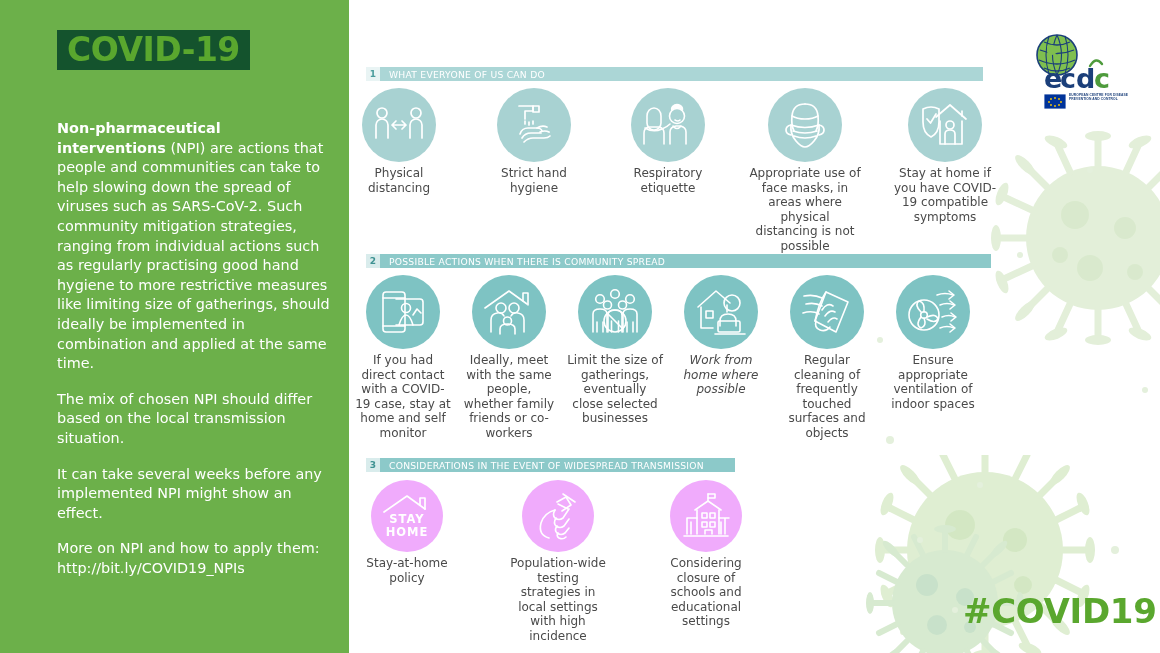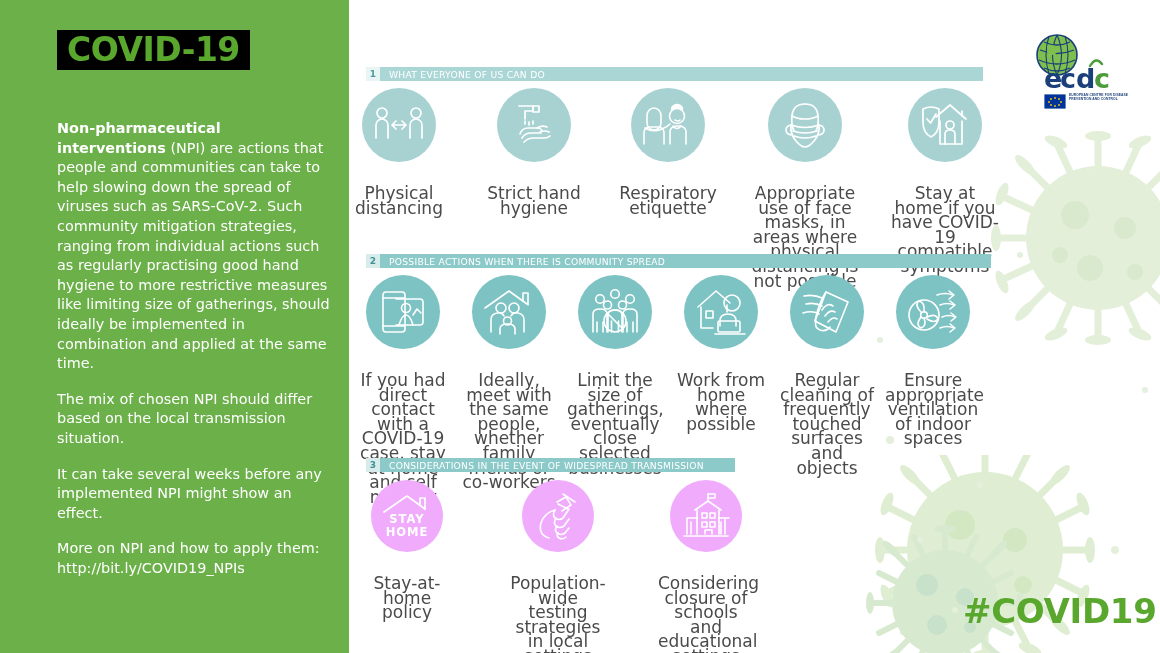--- a/index.html
+++ b/index.html
@@ -12,21 +12,21 @@
   #page{position:relative;width:1160px;height:653px;overflow:hidden;background:#fff;}
 
   
   .left-panel{
     position:absolute;left:0;top:0;width:349px;height:653px;
     background:#6cb04a;
     box-sizing:border-box;
   }
   .title-box{
     position:absolute;left:57px;top:30px;
-    background:#000000;
+    background:#14532d;
     padding:3px 10px 4px 10px;
   }
   .title-text{
     color:#5aa72e;
     font-family:"DejaVu Sans", sans-serif;
     font-weight:bold;
     font-size:33px;
     letter-spacing:-0.5px;
     line-height:1;
     display:block;
@@ -85,24 +85,24 @@
     display:flex;flex-direction:column;align-items:center;
   }
   .icon-disc{
     border-radius:50%;
     display:flex;align-items:center;justify-content:center;
   }
   .disc-1{width:74px;height:74px;background:#a8d2d2;}
   .disc-2{width:74px;height:74px;background:#7ec3c3;}
   .disc-3{width:72px;height:72px;background:#f0abfc;}
   .icon-label{
-    margin-top:24px;text-align:center;
+    margin-top:4px;text-align:center;
     color:#4a4a4a;
     font-family:"DejaVu Sans", sans-serif;
-    font-size:17px;line-height:14.6px;
+    font-size:12px;line-height:14.6px;
     width:112px;
   }
   .icon-label.narrow{width:96px;}
 
   
   .hashtag{
     position:absolute;left:963px;top:591px;
     color:#5aa72e;
     font-family:"DejaVu Sans", sans-serif;
     font-weight:bold;font-size:34px;letter-spacing:-0.3px;
@@ -444,21 +444,21 @@
         <path d="M34 44 V26 q0 -5 7 -5 q7 0 7 5 v18"></path>
         <path d="M19 44 V27 q0 -5 7 -5 q7 0 7 5 v17"></path>
         <path d="M8 34 v10 M14 34 v10 M38 34 v10 M44 34 v10 M22.5 33 v11 M29.5 33 v11"></path>
         <circle cx="26" cy="33" r="11"></circle>
         <path d="M19 26 L33 40"></path>
       </svg>
     </div>
     <div class="icon-label narrow">Limit the size of gatherings, eventually close selected businesses</div>
   </div>
 
-  <div class="icon-cell" style="left:667px;top:275px;width:108px;">
+  <div class="icon-cell" style="left:667px;top:275px;width:108px;font-style:italic;">
     <div class="icon-disc disc-2">
       <svg width="50" height="48" viewBox="0 0 50 48" fill="none" stroke="#ffffff" stroke-width="1.6" stroke-linecap="round" stroke-linejoin="round">
         <path d="M2 19 L20 3 L34 15"></path>
         <path d="M5 19 V40 h12"></path>
         <path d="M31 17 V24"></path>
         <rect x="10" y="23" width="7" height="7"></rect>
         <circle cx="36" cy="15" r="8"></circle>
         <path d="M24 38 V33 q0 -7 8 -7 q8 0 8 7 v5"></path>
         <rect x="22" y="33" width="22" height="11" rx="1.5"></rect>
         <path d="M19 46 h30"></path>

